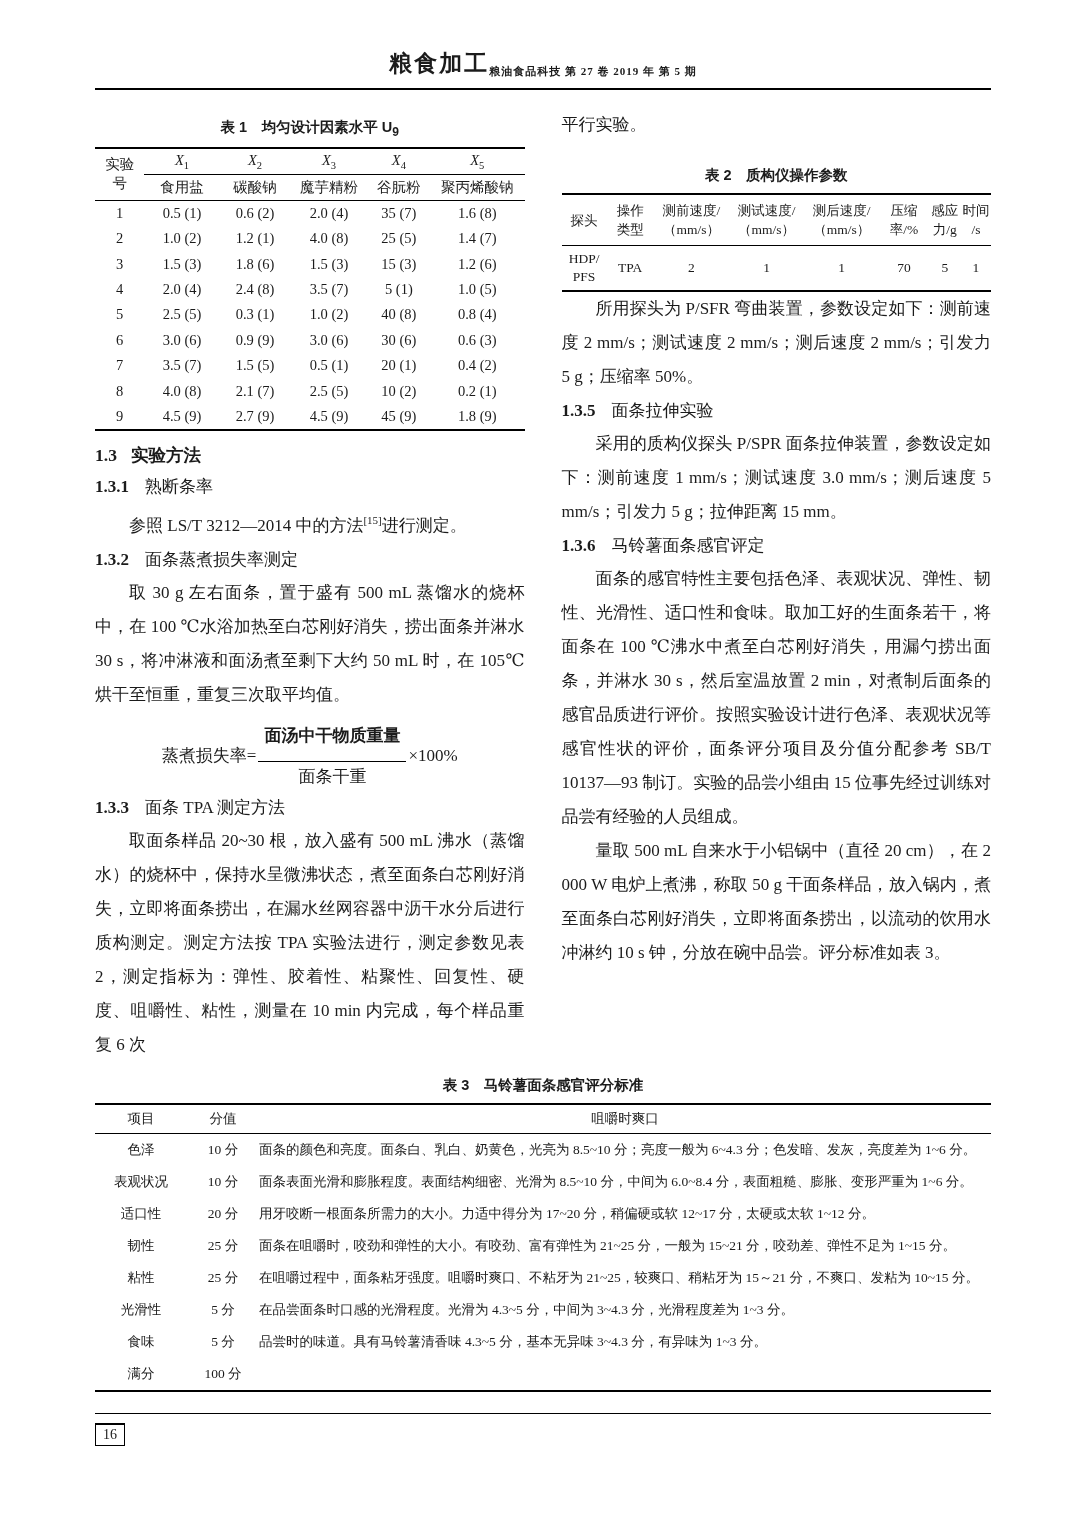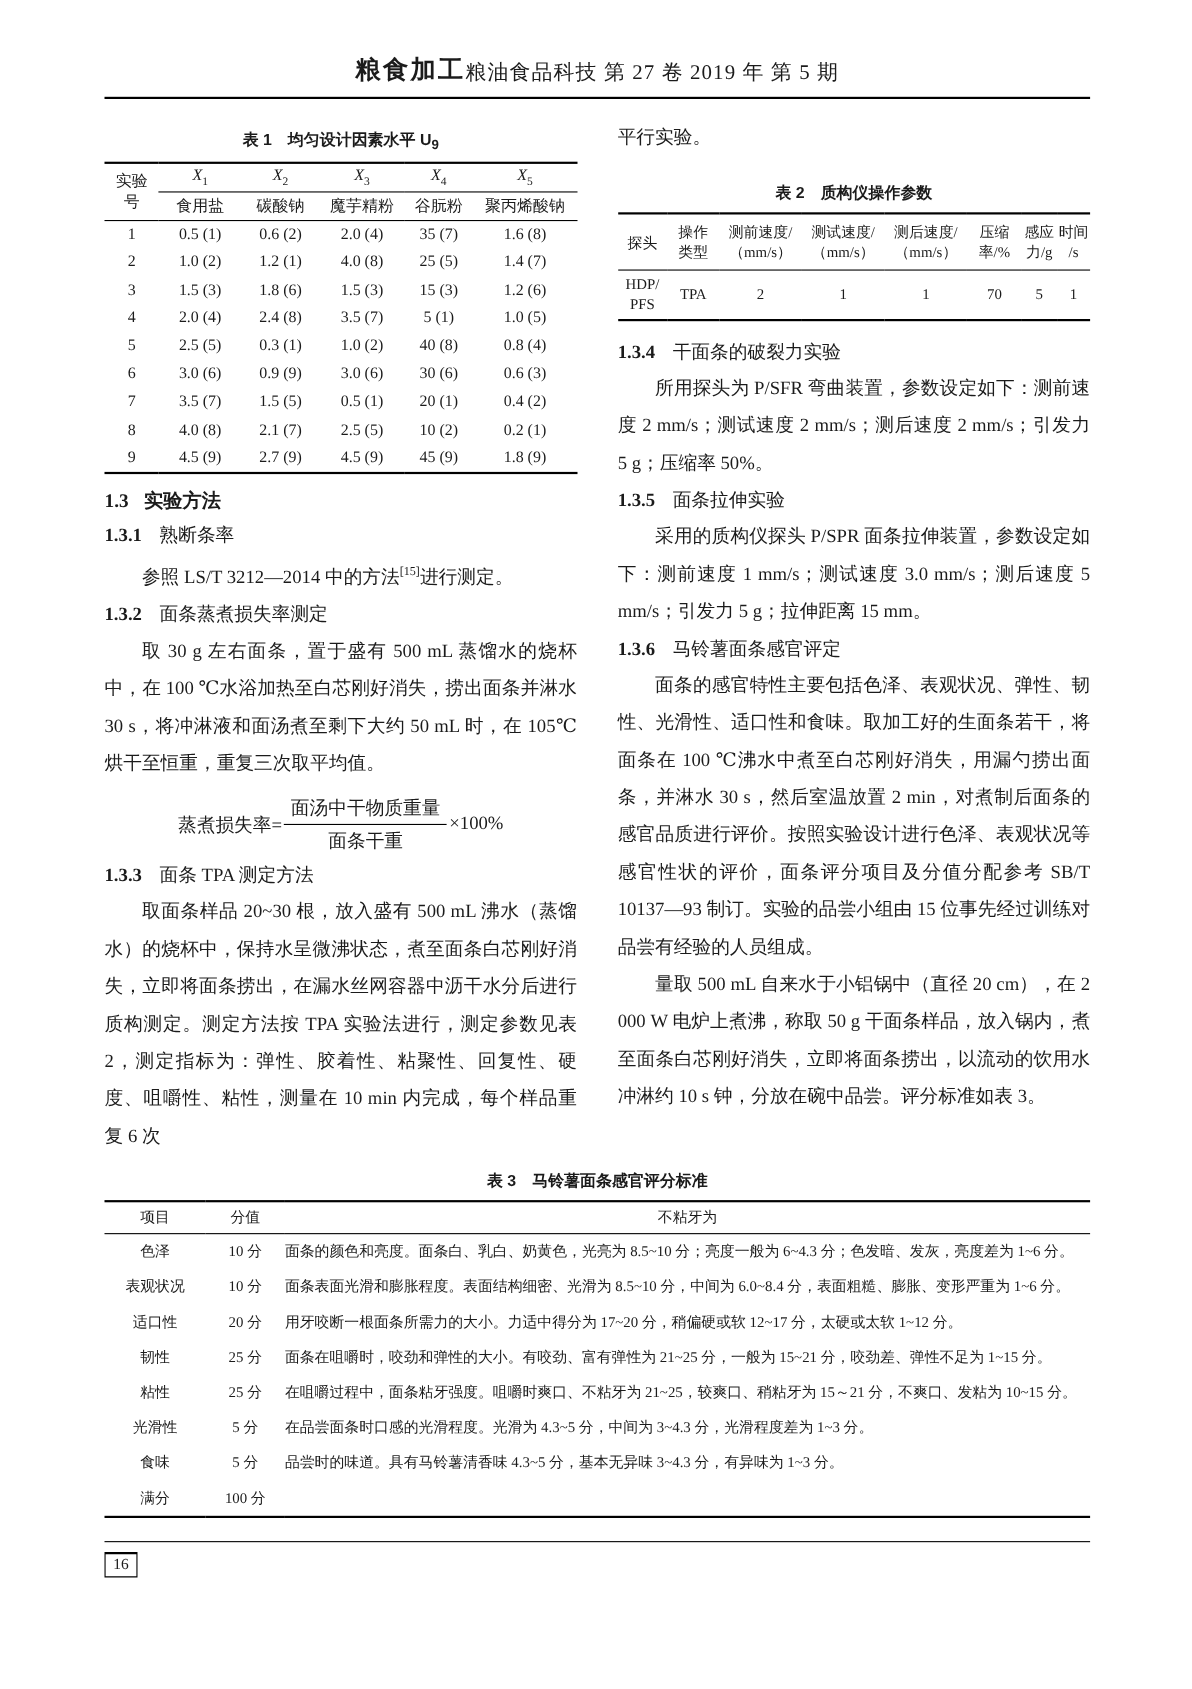--- a/index.html
+++ b/index.html
@@ -11,41 +11,41 @@
     position: relative;
     overflow: hidden;
   }
   .page { position: absolute; left: 95px; top: 48px; width: 896px; }
 
   
   .hdr { display: flex; justify-content: center; align-items: flex-end;
          border-bottom: 2.5px solid #000; padding-bottom: 9px; }
   .hdr-left { font-family: "Liberation Sans", "DejaVu Sans", sans-serif;
               font-weight: bold; font-size: 23px; letter-spacing: 2px; }
-  .hdr-right { font-size: 19px; letter-spacing: 1px; }
+  .hdr-right { font-size: 11px; letter-spacing: 1px; font-weight: bold; }
 
   
   .cols { display: flex; gap: 37px; margin-top: 18px; }
   .col { flex: 1; width: 0; }
 
   
   p.body { font-size: 17px; line-height: 34px; text-align: justify; text-indent: 2em; }
   p.body.noindent { text-indent: 0; }
   sup.cite { font-size: 11px; }
   .h2 { font-family: "Liberation Sans", "DejaVu Sans", sans-serif;
         font-weight: bold; font-size: 17.5px; margin: 12px 0 8px; }
   .h2 .num { font-family: "Liberation Serif", serif; font-weight: bold; margin-right: 14px; }
   .h3 { font-size: 17px; margin: 5px 0; }
   .h3 .num { font-weight: bold; margin-right: 16px; }
 
   
   .formula { display: flex; justify-content: center; align-items: center;
              font-size: 17px; margin: 12px 0 8px; }
   .frac { display: inline-flex; flex-direction: column; text-align: center; margin: 0 2px; }
-  .frac .num { border-bottom: 1.5px solid #000; padding: 0 6px 3px; }
+  .frac .num { border-bottom: 1.5px solid #000; padding: 0 6px 14px; font-weight: bold; }
   .frac .den { padding-top: 3px; }
 
   
   .tbl-caption { text-align: center;
         font-family: "Liberation Sans", "DejaVu Sans", sans-serif;
         font-weight: bold; font-size: 14.5px; margin: 10px 0 8px; }
   table.sci { width: 100%; border-collapse: collapse;
         border-top: 2.5px solid #000; border-bottom: 2.5px solid #000; }
   table.sci th, table.sci td { font-weight: normal; text-align: center; vertical-align: middle; }
 
@@ -294,23 +294,20 @@
             <td>2</td>
             <td>1</td>
             <td>1</td>
             <td>70</td>
             <td>5</td>
             <td>1</td>
           </tr>
         </tbody>
       </table>
 
-      <div class="h3" style="margin-top:16px">
-        <span class="num">1.3.4</span><span>干面条的破裂力实验</span>
-      </div>
       <p class="body">所用探头为 P/SFR 弯曲装置，参数设定如下：测前速度 2 mm/s；测试速度 2 mm/s；测后速度 2 mm/s；引发力 5 g；压缩率 50%。</p>
 
       <div class="h3">
         <span class="num">1.3.5</span><span>面条拉伸实验</span>
       </div>
       <p class="body">采用的质构仪探头 P/SPR 面条拉伸装置，参数设定如下：测前速度 1 mm/s；测试速度 3.0 mm/s；测后速度 5 mm/s；引发力 5 g；拉伸距离 15 mm。</p>
 
       <div class="h3">
         <span class="num">1.3.6</span><span>马铃薯面条感官评定</span>
       </div>
@@ -325,21 +322,21 @@
     <table class="sci" id="table3">
       <colgroup>
           <col class="c1">
           <col class="c2">
           <col>
         </colgroup>
       <thead>
         <tr>
           <th>项目</th>
           <th>分值</th>
-          <th>不粘牙为</th>
+          <th>咀嚼时爽口</th>
         </tr>
       </thead>
       <tbody>
         <tr>
             <td>色泽</td>
             <td>10 分</td>
             <td class="std">面条的颜色和亮度。面条白、乳白、奶黄色，光亮为 8.5~10 分；亮度一般为 6~4.3 分；色发暗、发灰，亮度差为 1~6 分。</td>
           </tr>
         <tr>
             <td>表观状况</td>

